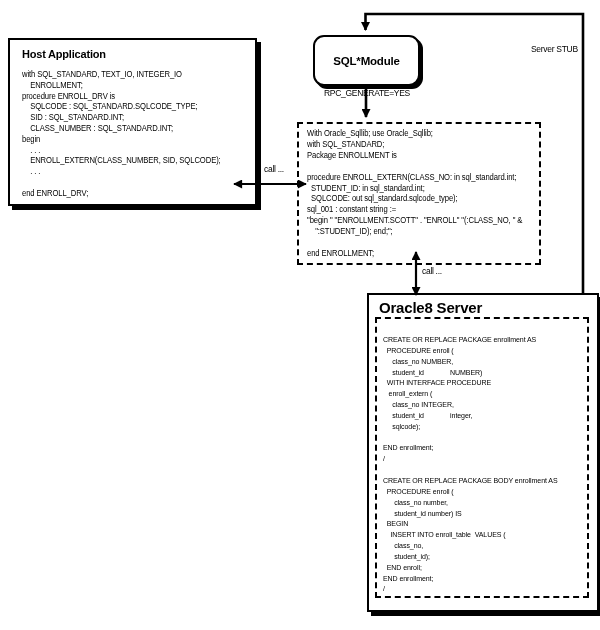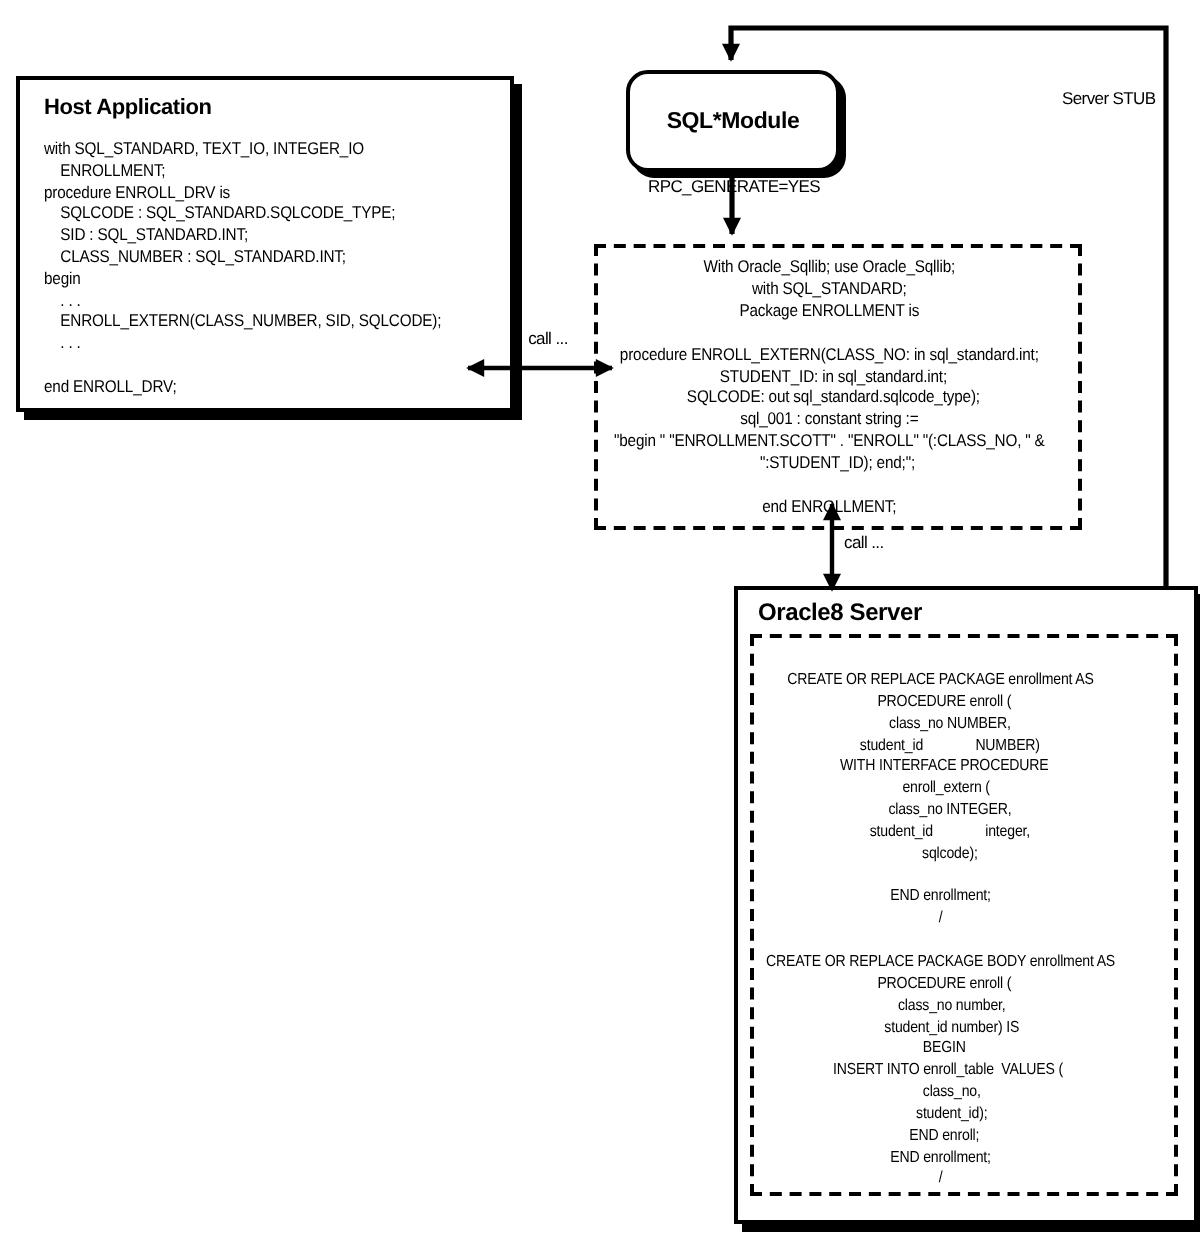--- a/index.html
+++ b/index.html
@@ -4,21 +4,21 @@
 <style>
   html,body{margin:0;padding:0;background:#ffffff;}
   .canvas{
     position:relative;width:600px;height:630px;background:#ffffff;overflow:hidden;
     font-family:"Liberation Sans",sans-serif;color:#000;
   }
   .box{position:absolute;background:#fff;border:2px solid #000;}
   .shadow{box-shadow:4px 4px 0 0 #000;}
   .shadow-sm{box-shadow:3px 3px 0 0 #000;}
   .rounded{border-radius:11px;}
-  .dashedbox{position:absolute;background:transparent;border:2px dashed #000;text-align:center;}
+  .dashedbox{position:absolute;background:transparent;border:2px dashed #000;}
   .boxtitle{position:absolute;font-weight:bold;font-size:11px;letter-spacing:-0.2px;white-space:nowrap;}
   .code{
     position:absolute;margin:0;font-family:"Liberation Sans",sans-serif;
     font-size:8.5px;line-height:10.8px;letter-spacing:-0.1px;white-space:pre;
     transform:scaleX(0.9);transform-origin:0 0;
   }
   .code.small{font-size:8px;line-height:10.85px;transform:scaleX(0.88);}
   .lbl{position:absolute;font-size:8.5px;letter-spacing:-0.3px;white-space:nowrap;}
   .module-center{position:absolute;inset:0;display:flex;align-items:center;justify-content:center;}
   .module-center span{font-weight:bold;font-size:11.5px;letter-spacing:-0.2px;}
@@ -60,21 +60,21 @@
   STUDENT_ID: in sql_standard.int;
   SQLCODE: out sql_standard.sqlcode_type);
 sql_001 : constant string :=
 "begin " "ENROLLMENT.SCOTT" . "ENROLL" "(:CLASS_NO, " &amp;
     ":STUDENT_ID); end;";
 
 end ENROLLMENT;</pre>
   </div>
 
   <div class="box shadow" style="left:367px;top:293px;width:228px;height:315px;">
-    <div class="boxtitle" style="left:10px;top:4px;font-size:12px;">Oracle8 Server</div>
+    <div class="boxtitle" style="left:10px;top:4px;font-size:15px;">Oracle8 Server</div>
     <div class="dashedbox" style="left:6px;top:22px;width:210px;height:277px;">
       <pre class="code small" style="left:6px;top:16px;">CREATE OR REPLACE PACKAGE enrollment AS
   PROCEDURE enroll (
      class_no NUMBER,
      student_id              NUMBER)
   WITH INTERFACE PROCEDURE
    enroll_extern (
      class_no INTEGER,
      student_id              integer,
      sqlcode);

